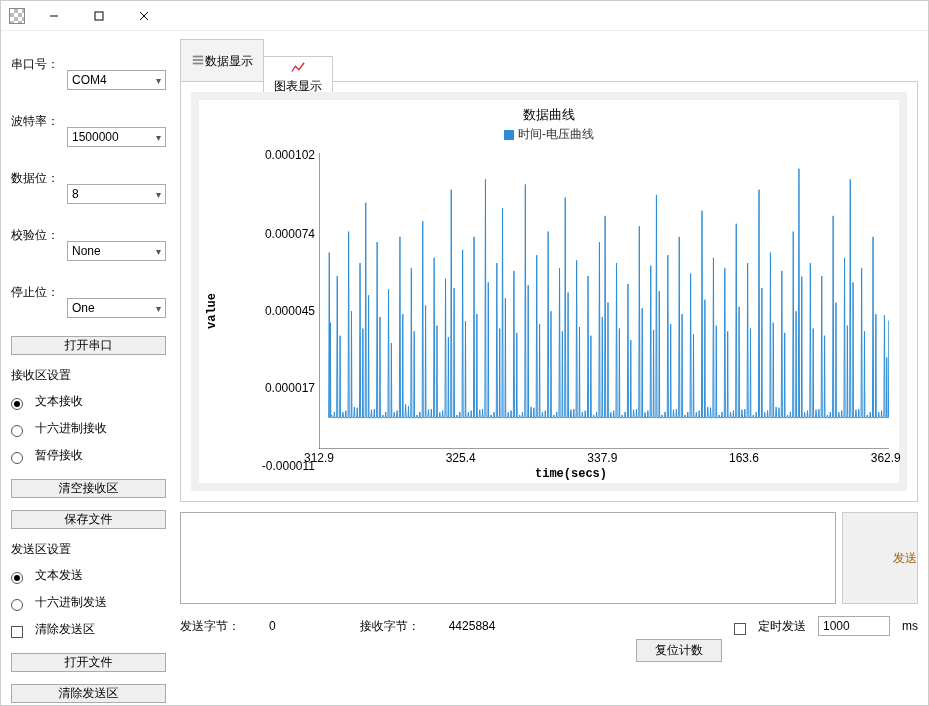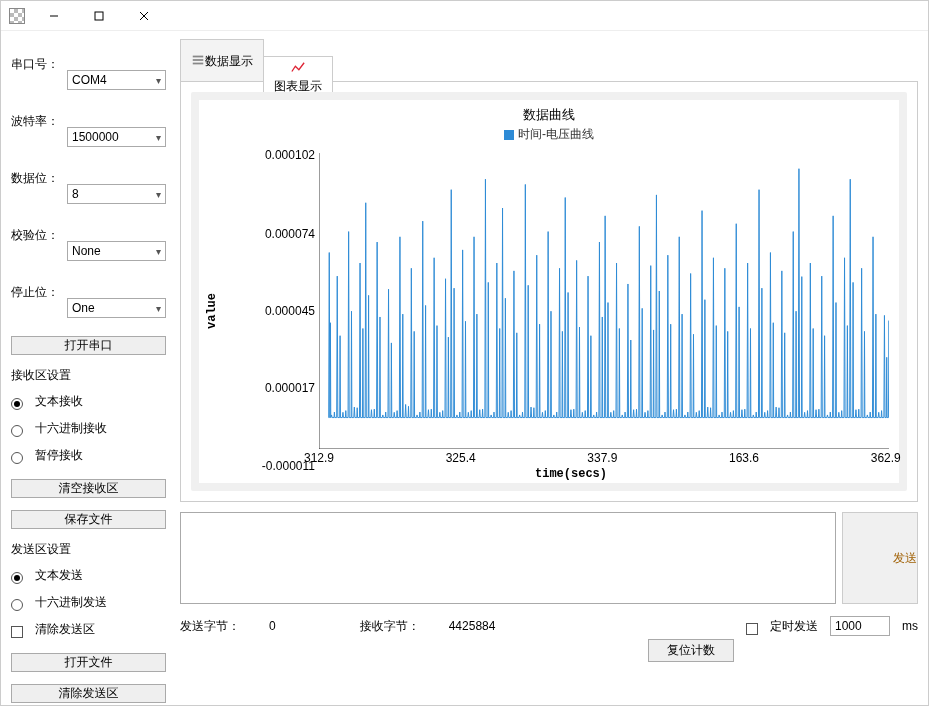--- a/index.html
+++ b/index.html
@@ -35,21 +35,21 @@
 .plot svg { position:absolute; left:70px; top:10px; right:4px; bottom:30px; width:calc(100% - 74px); height:calc(100% - 40px);}
 .ytick { position:absolute; left:0; width:66px; text-align:right; transform:translateY(-50%); }
 .xtick { position:absolute; bottom:14px; transform:translateX(-50%); }
 .xlabel { position:absolute; bottom:-2px; left:50%; transform:translateX(-50%); font-family:"Courier New",monospace; font-weight:bold;}
 .send-panel { margin-top:10px; display:flex; gap:6px; height:92px;}
 .send-text { flex:1; border:1px solid #aaa; background:#fff; resize:none; padding:4px;}
 .send-btn { width:76px; border:1px solid #ccc; background:#f0f0f0; display:flex; align-items:center; justify-content:flex-end; cursor:pointer; color:#a16207;}
 .status { display:flex; align-items:center; gap:12px; margin-top:10px; height:24px;}
 .status .pair { display:flex; gap:29px; align-items:center;}
 .status .sbtn { border:1px solid #aaa; padding:2px 18px; background:#efefef; cursor:pointer;margin-top:48px;}
-.status .sinput { width:60px; border:1px solid #aaa; height:20px; padding:0 4px;}
+.status .sinput { width:72px; border:1px solid #aaa; height:20px; padding:0 4px;}
 .icon-chart svg, .icon-data svg { width:14px; height:14px; }
 </style>
 </head>
 <body>
 
 <div class="titlebar">
   <span class="app-icon"></span>
   <div class="win-btn">
       <svg width="10" height="10">
         <line x1="1" y1="5" x2="9" y2="5" stroke="#000"></line>

